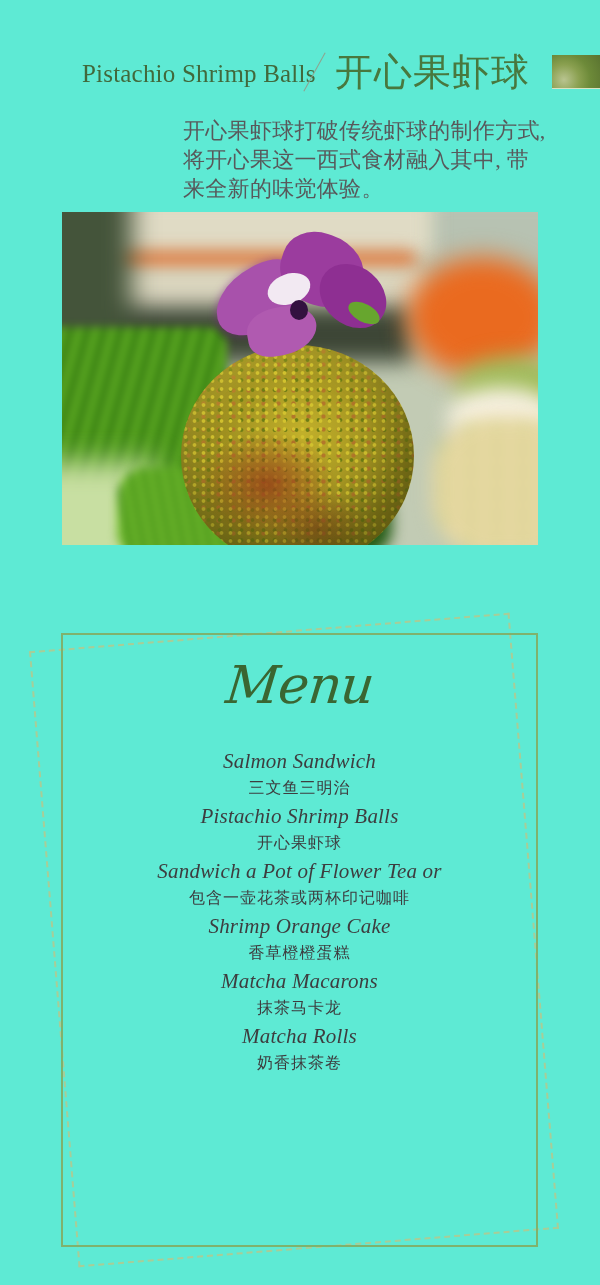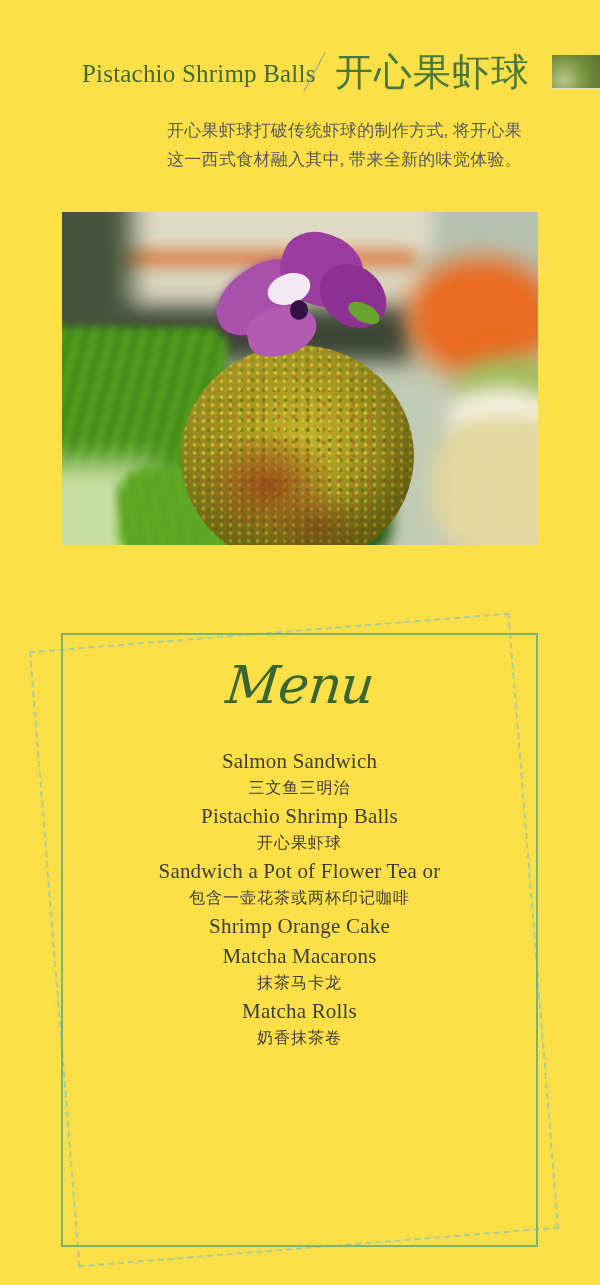--- a/index.html
+++ b/index.html
@@ -1,29 +1,29 @@
 <!DOCTYPE html>
 <html><head>
 <meta charset="utf-8">
 <style>
   * { margin:0; padding:0; box-sizing:border-box; }
   html,body { background:#ffffff; }
   body { width:600px; font-family:"Liberation Serif","DejaVu Serif",serif; }
-  .page { position:relative; width:600px; height:1285px; background:#fde047; overflow:hidden; }
+  .page { position:relative; width:600px; height:1285px; background:#5eead4; overflow:hidden; }
 
   
   .title-en { position:absolute; left:82px; top:60px; font-size:25px; color:#41693c; letter-spacing:.2px; }
   .title-slash { position:absolute; left:314px; top:50px; width:1px; height:44px; background:#8fa18d; transform:rotate(29deg); }
   .title-zh { position:absolute; left:335px; top:47px; font-size:38px; color:#48783e; letter-spacing:1px; }
   .header-thumb { position:absolute; left:552px; top:55px; width:48px; height:34px;
     background:radial-gradient(circle at 25% 75%, #b9c490 0%, #8aa050 35%, #6d8a39 60%, #5a7330 100%);
     border-bottom:1px solid #d9e2c2; }
 
   
-  .intro { position:absolute; left:167px; top:116px; width:365px; font-size:17px; line-height:29px;
+  .intro { position:absolute; left:183px; top:116px; width:365px; font-size:22px; line-height:29px;
     color:#58595b; letter-spacing:.3px; }
 
   
   .photo { position:absolute; left:62px; top:212px; width:476px; height:333px; overflow:hidden; background:#c2cbb4; }
   .photo div { position:absolute; }
   .ph-topright   { left:360px; top:-20px; width:160px; height:110px; background:#b7c2b2; filter:blur(12px); }
   .ph-bread-top  { left:30px;  top:-15px; width:340px; height:60px;  background:#e0dbc5; filter:blur(9px); }
   .ph-salmon     { left:55px;  top:38px;  width:300px; height:22px;  background:#e0834b; filter:blur(8px); border-radius:10px; }
   .ph-bread-mid  { left:25px;  top:58px;  width:340px; height:45px;  background:#dcd7c0; filter:blur(9px); }
   .ph-sand-base  { left:20px;  top:95px;  width:330px; height:55px;  background:#3c4535; filter:blur(11px); }
@@ -66,21 +66,21 @@
 
   
   .card-dashed { position:absolute; left:53px; top:631px; width:482px; height:618px;
     border:2px dashed #a8cd98; transform:rotate(-4.6deg); }
   .card-solid { position:absolute; left:61px; top:633px; width:477px; height:614px; border:2px solid #7fb26d; }
   .menu-script { position:absolute; left:0; top:655px; width:600px; text-align:center;
     font-family:"DejaVu Serif","Liberation Serif",serif; font-style:italic; font-size:52px; color:#3a6632;
     letter-spacing:-1px; transform:skewX(-6deg); }
   .menu-list { position:absolute; left:61px; top:748px; width:477px; text-align:center; color:#3d3d3f; }
   .menu-item { margin-bottom:3px; }
-  .mi-en { font-size:21px; line-height:27px; letter-spacing:.2px; }
+  .mi-en { font-size:21px; line-height:27px; letter-spacing:.2px;font-style:italic; }
   .mi-en:empty { display:none; }
   .mi-zh { font-size:16px; line-height:25px; letter-spacing:1px; }
 </style>
 </head>
 <body>
 
 <div class="page">
 
   <div class="title-en">Pistachio Shrimp Balls</div>
   <div class="title-slash"></div>
@@ -127,20 +127,21 @@
     <div class="menu-item">
       <div class="mi-en">Pistachio Shrimp Balls</div>
       <div class="mi-zh">开心果虾球</div>
     </div>
     <div class="menu-item">
       <div class="mi-en">Sandwich a Pot of Flower Tea or</div>
       <div class="mi-zh">包含一壶花茶或两杯印记咖啡</div>
     </div>
     <div class="menu-item">
       <div class="mi-en">Shrimp Orange Cake</div>
+      <div class="mi-zh">香草橙橙蛋糕</div>
     </div>
     <div class="menu-item">
       <div class="mi-en">Matcha Macarons</div>
       <div class="mi-zh">抹茶马卡龙</div>
     </div>
     <div class="menu-item">
       <div class="mi-en">Matcha Rolls</div>
       <div class="mi-zh">奶香抹茶卷</div>
     </div>
   </div>

